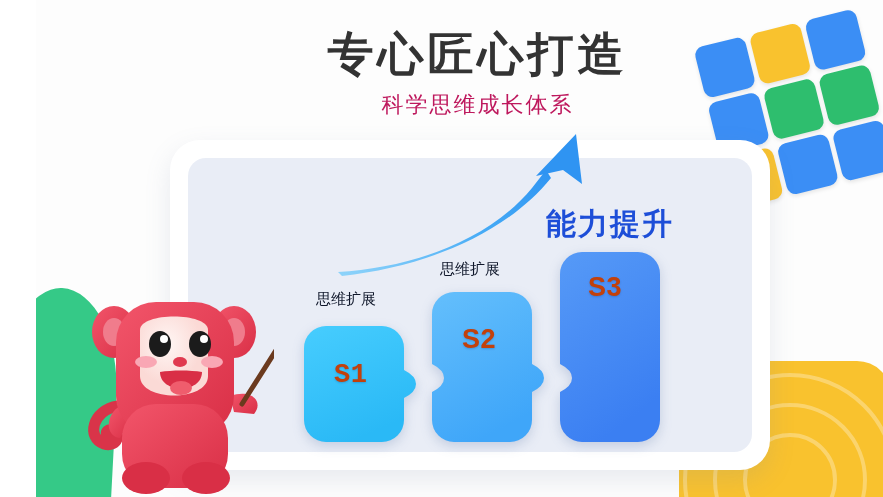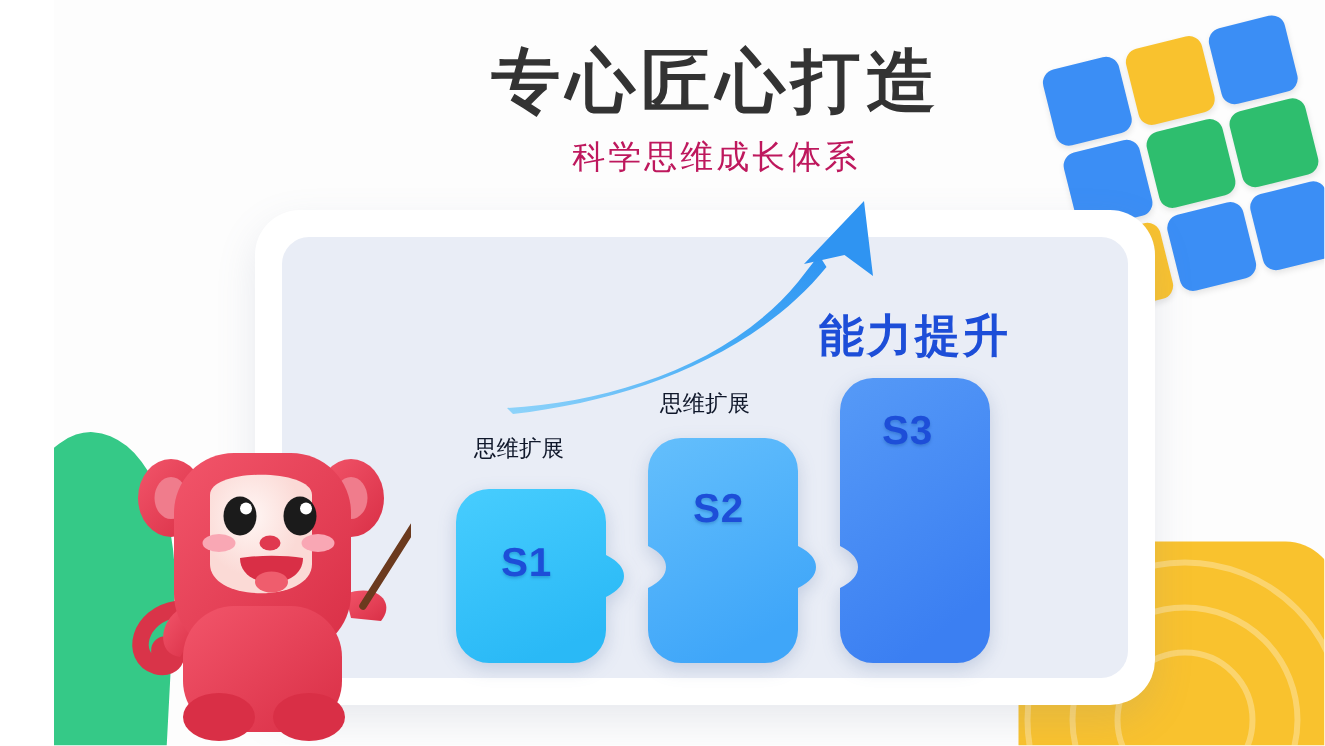--- a/index.html
+++ b/index.html
@@ -47,21 +47,21 @@
     background:#e9edf6;border-radius:18px;overflow:hidden;
   }
 
   
   .arrow{position:absolute;left:300px;top:132px;width:290px;height:145px;pointer-events:none;}
 
   
   .cards{position:absolute;left:152px;top:158px;width:564px;height:294px;}
   .piece{position:absolute;filter:drop-shadow(0 4px 6px rgba(60,90,150,.22));}
   .piece-label{
-    position:absolute;color:#1d4ed8;font-weight:bold;font-size:27px;
+    position:absolute;color:#c2410c;font-weight:bold;font-size:27px;
     letter-spacing:.5px;text-shadow:0 1px 2px rgba(0,60,130,.25);
   }
   .cap{
     position:absolute;color:#0f172a;font-size:15px;white-space:nowrap;
   }
 
   
   .title{
     position:absolute;top:24px;left:0;width:883px;text-align:center;
     font-size:46px;font-weight:bold;color:#333333;letter-spacing:4px;
@@ -133,21 +133,21 @@
       <svg viewBox="0 0 112 116" width="112" height="116">
         <defs>
           <linearGradient id="g1" x1="0" y1="0" x2="0.4" y2="1">
             <stop offset="0%" stop-color="#47cdfe"></stop>
             <stop offset="100%" stop-color="#2ab9f6"></stop>
           </linearGradient>
         </defs>
         <path d="M22 0 H78 A22 22 0 0 1 100 22 V44 Q112 50 112 58 Q112 66 100 72 V94
                  A22 22 0 0 1 78 116 H22 A22 22 0 0 1 0 94 V22 A22 22 0 0 1 22 0 Z" fill="url(#g1)"></path>
       </svg>
-      <span class="piece-label" style="left:30px;top:34px;">S1</span>
+      <span class="piece-label" style="left:30px;top:34px;font-family:Liberation Mono, monospace;">S1</span>
     </div>
 
     <div class="piece" style="left:244px;top:134px;width:112px;height:170px;">
       <svg viewBox="0 0 112 150" width="112" height="150">
         <defs>
           <linearGradient id="g2" x1="0" y1="0" x2="0.4" y2="1">
             <stop offset="0%" stop-color="#64bffc"></stop>
             <stop offset="100%" stop-color="#3fa6f9"></stop>
           </linearGradient>
         </defs>

